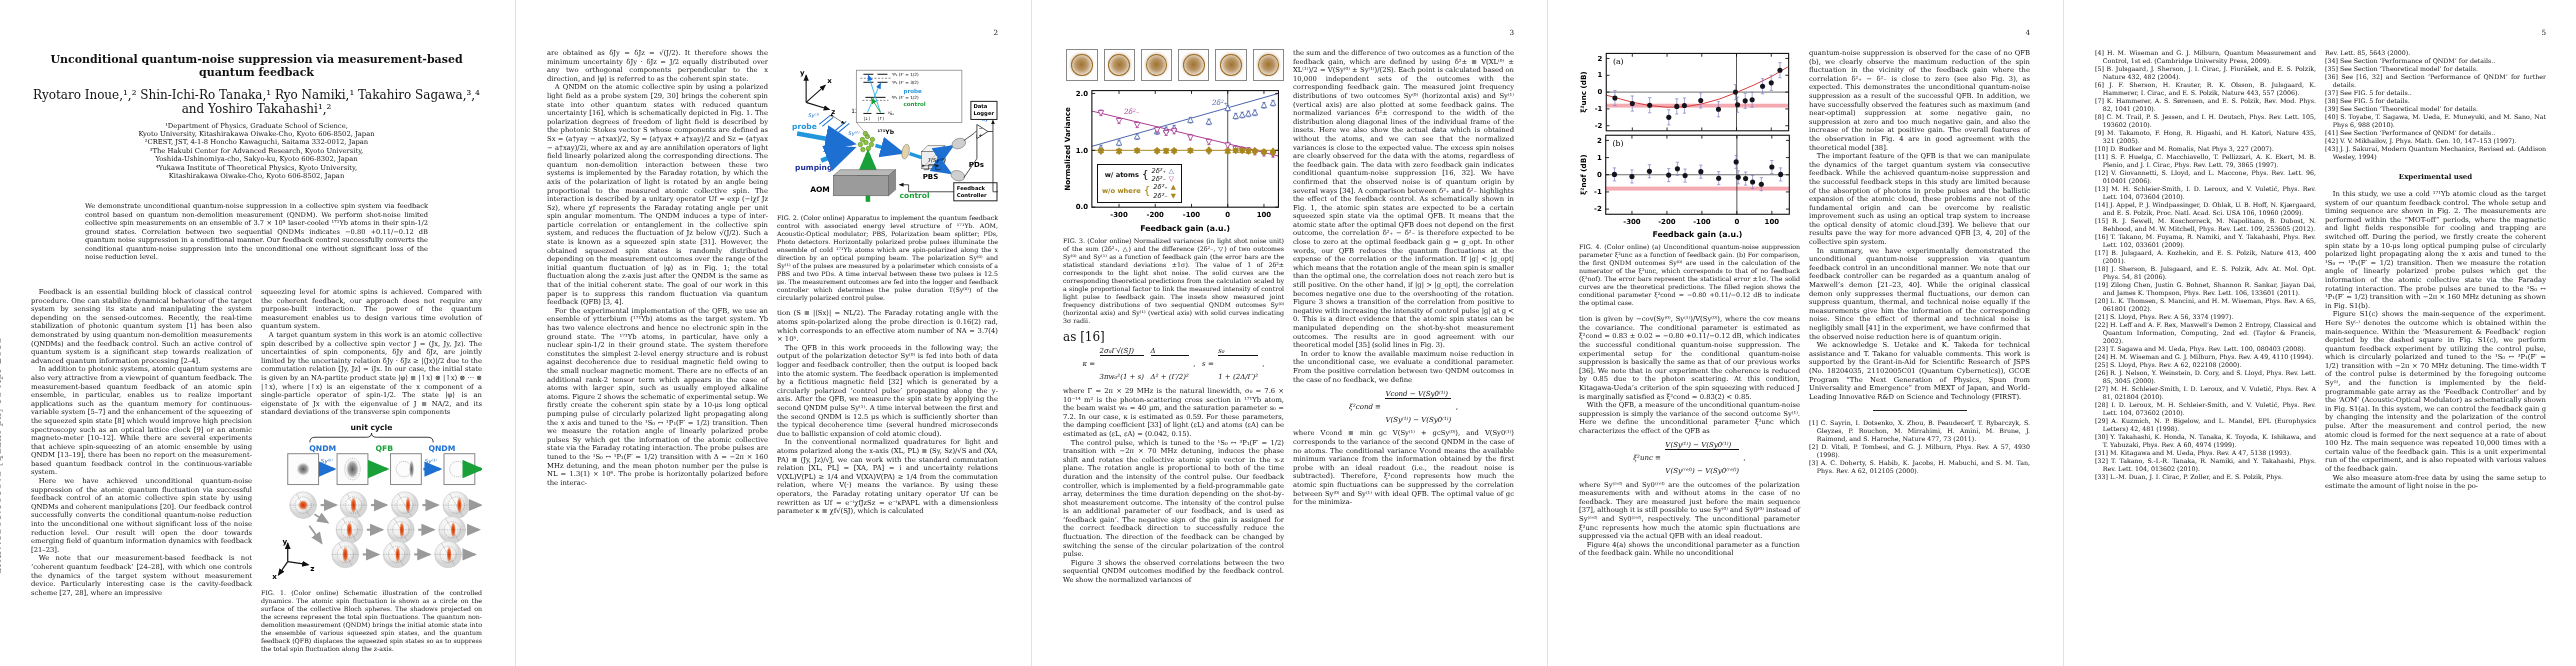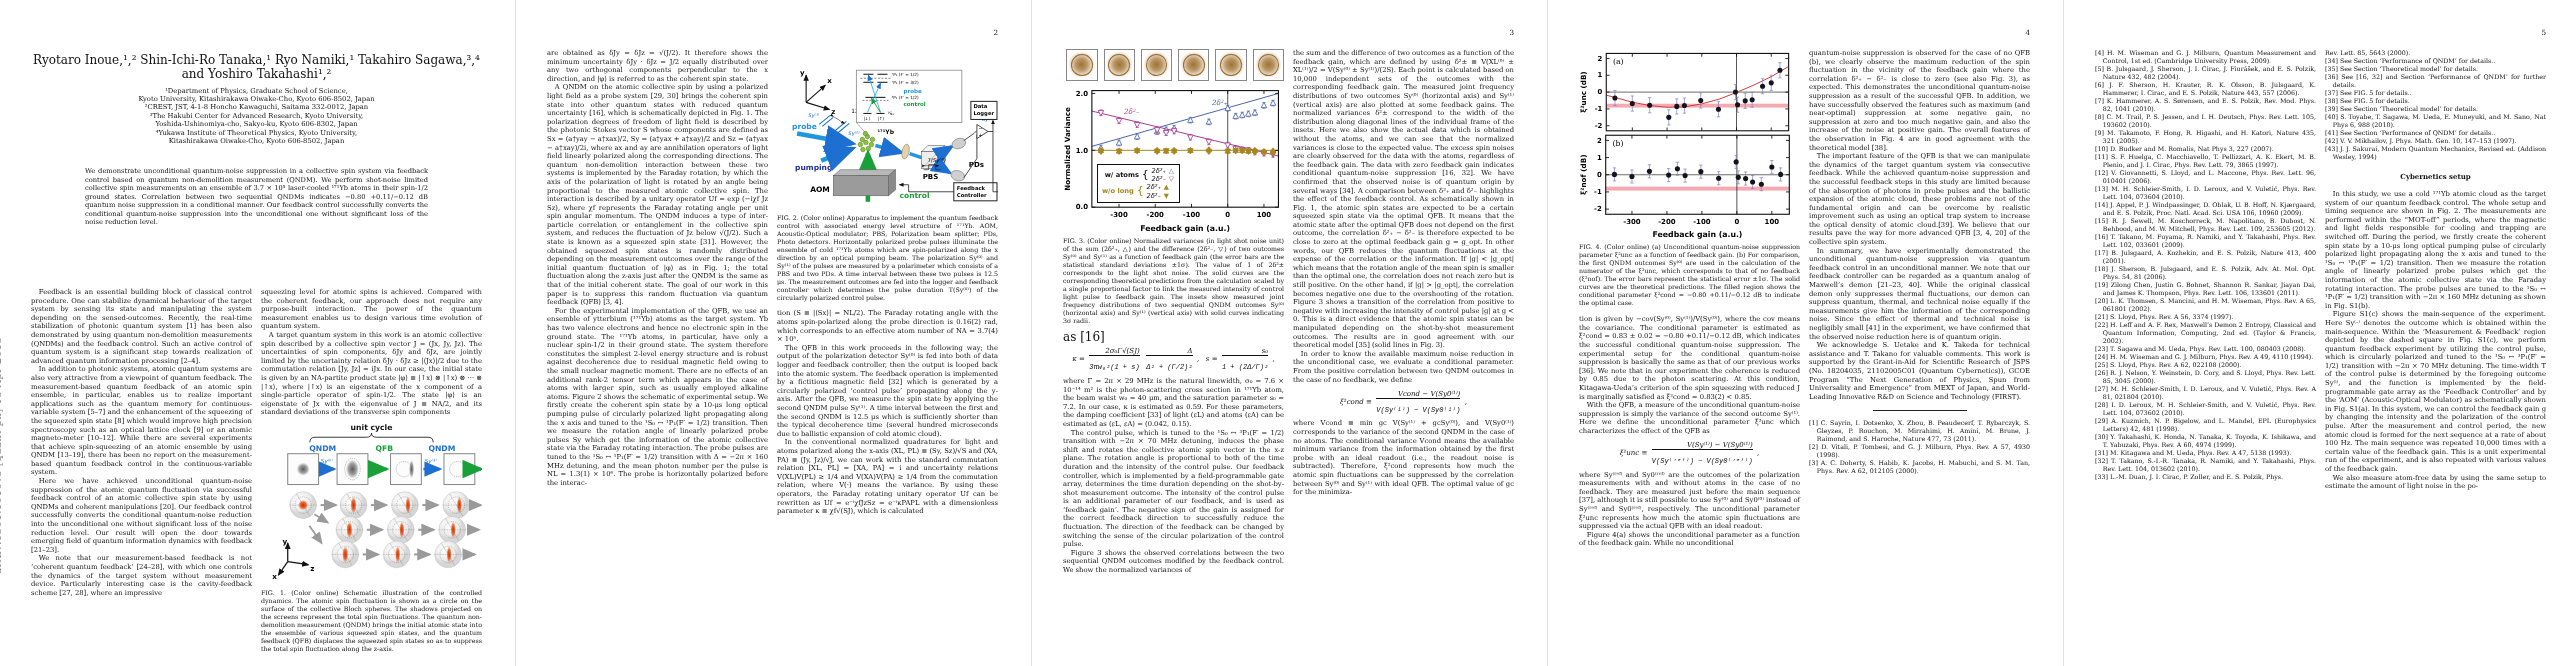--- a/index.html
+++ b/index.html
@@ -7,22 +7,22 @@
   .page{position:relative;width:515px;height:667px;background:#fff;overflow:hidden;flex:0 0 515px;}
   .page + .page{border-left:0.6px solid #e2e2e2;}
   .pageno{position:absolute;top:28px;right:33px;font-size:7.2px;}
   .content{position:absolute;top:49px;left:31px;width:451px;display:flex;gap:9px;}
   .col{width:221px;}
   .col p{margin:0;text-indent:7.8px;text-align:justify;font-size:6.8px;line-height:8.6px;}
   .col p.ni{text-indent:0;}
   .caption{font-size:6.3px;line-height:8px;text-align:justify;margin:3.3px 0 7.8px 0;}
   .eqintro{font-size:12px;line-height:8.6px;}
   .eq{font-size:7px;text-align:center;margin:5.6px 0;font-style:italic;}
-  .frac{display:inline-block;vertical-align:middle;text-align:right;margin:0 2.2px;}
-  .frac .den{border-top:0.6px solid #111;display:block;padding-top:7px;font-family:Liberation Mono, monospace;}
+  .frac{display:inline-block;vertical-align:middle;text-align:left;margin:0 2.2px;}
+  .frac .den{border-top:0.6px solid #111;display:block;padding-top:17px;}
   .refs p{margin:0;font-size:6.3px;line-height:8px;text-indent:-7.8px;padding-left:7.8px;text-align:justify;}
   .arxiv{position:absolute;left:3.3px;bottom:93px;transform-origin:0 100%;transform:rotate(-90deg);white-space:nowrap;color:#8a8a8a;font-size:10.3px;letter-spacing:0.3px;}
   
   .p1head{position:absolute;top:53px;left:31px;width:451px;text-align:center;}
   .ptitle{font-size:11px;font-weight:bold;margin:0 0 9px 0;}
   .pauth{font-size:12px;margin-bottom:5.6px;}
   .aff{font-size:6.8px;line-height:8.4px;}
   .abstract{width:343px;margin:22px auto 0 auto;text-align:justify;font-size:6.7px;line-height:8.5px;}
   
   .figbox{margin:4.4px 0 2.2px 0;}
@@ -42,20 +42,21 @@
   .svgfig text{font-family:"DejaVu Sans",sans-serif;}
 </style>
 </head>
 <body>
 
 <div id="canvas">
 
   <div class="page">
     <div class="arxiv">arXiv:1301.1016v3  [quant-ph]  18 Apr 2013</div>
     <div class="p1head">
+      <div class="ptitle">Unconditional quantum-noise suppression via measurement-based quantum feedback</div>
       <div class="pauth">Ryotaro Inoue,¹,² Shin-Ichi-Ro Tanaka,¹ Ryo Namiki,¹ Takahiro Sagawa,³,⁴ and Yoshiro Takahashi¹,²</div>
       <div>
           <div class="aff">¹Department of Physics, Graduate School of Science,</div>
           <div class="aff">Kyoto University, Kitashirakawa Oiwake-Cho, Kyoto 606-8502, Japan</div>
           <div class="aff">²CREST, JST, 4-1-8 Honcho Kawaguchi, Saitama 332-0012, Japan</div>
           <div class="aff">³The Hakubi Center for Advanced Research, Kyoto University,</div>
           <div class="aff">Yoshida-Ushinomiya-cho, Sakyo-ku, Kyoto 606-8302, Japan</div>
           <div class="aff">⁴Yukawa Institute of Theoretical Physics, Kyoto University,</div>
           <div class="aff">Kitashirakawa Oiwake-Cho, Kyoto 606-8502, Japan</div>
         </div>
@@ -378,21 +379,21 @@
                     <i style="font-style:italic;">2δ²₊</i>
                     <span class="mk" style="color:#4b64ad;">△</span>
                   </span>
                 <span class="lgrow">
                     <i style="font-style:italic;">2δ²₋</i>
                     <span class="mk" style="color:#aa3b92;">▽</span>
                   </span>
               </span>
               </div>
             <div class="lgrow">
-                <span style="font-weight:bold;color:#a8871e;">w/o long</span>
+                <span style="font-weight:bold;color:#a8871e;">w/o where</span>
                 <span class="lgbrace" style="color:#a8871e;">{</span>
               <span style="display:flex;flex-direction:column;line-height:7.2px;">
                 <span class="lgrow">
                     <i style="font-style:italic;">2δ²₊</i>
                     <span class="mk" style="color:#a8871e;">▲</span>
                   </span>
                 <span class="lgrow">
                     <i style="font-style:italic;">2δ²₋</i>
                     <span class="mk" style="color:#a8871e;">▼</span>
                   </span>
@@ -982,21 +983,21 @@
             <p>[35] See Section ‘Theoretical model’ for details.</p>
             <p>[36] See [16, 32] and Section ‘Performance of QNDM’ for further details.</p>
             <p>[37] See FIG. 5 for details..</p>
             <p>[38] See FIG. 5 for details.</p>
             <p>[39] See Section ‘Theoretical model’ for details.</p>
             <p>[40] S. Toyabe, T. Sagawa, M. Ueda, E. Muneyuki, and M. Sano, Nat Phys 6, 988 (2010).</p>
             <p>[41] See Section ‘Performance of QNDM’ for details..</p>
             <p>[42] V. V. Mikhailov, J. Phys. Math. Gen. 10, 147–153 (1997).</p>
             <p>[43] J. J. Sakurai, Modern Quantum Mechanics, Revised ed. (Addison Wesley, 1994)</p>
           </div>
-        <div class="sechead">Cybernetics setup</div>
+        <div class="sechead">Experimental used</div>
         <div>
             <p>In this study, we use a cold ¹⁷¹Yb atomic cloud as the target system of our quantum feedback control. The whole setup and timing sequence are shown in Fig. 2. The measurements are performed within the “MOT-off” periods, where the magnetic and light fields responsible for cooling and trapping are switched off. During the period, we firstly create the coherent spin state by a 10-μs long optical pumping pulse of circularly polarized light propagating along the x axis and tuned to the ¹S₀ ↔ ¹P₁(F′ = 1/2) transition. Then we measure the rotation angle of linearly polarized probe pulses which get the information of the atomic collective state via the Faraday rotating interaction. The probe pulses are tuned to the ¹S₀ ↔ ¹P₁(F′ = 1/2) transition with −2π × 160 MHz detuning as shown in Fig. S1(b).</p>
             <p>Figure S1(c) shows the main-sequence of the experiment. Here Sy⁽·⁾ denotes the outcome which is obtained within the main-sequence. Within the ‘Measurement &amp; Feedback’ region depicted by the dashed square in Fig. S1(c), we perform quantum feedback experiment by utilizing the control pulse, which is circularly polarized and tuned to the ¹S₀ ↔ ³P₁(F′ = 1/2) transition with −2π × 70 MHz detuning. The time-width T of the control pulse is determined by the foregoing outcome Sy⁽ⁱ⁾, and the function is implemented by the field-programmable gate array as the ‘Feedback Controller’ and by the ‘AOM’ (Acoustic-Optical Modulator) as schematically shown in Fig. S1(a). In this system, we can control the feedback gain g by changing the intensity and the polarization of the control pulse. After the measurement and control period, the new atomic cloud is formed for the next sequence at a rate of about 100 Hz. The main sequence was repeated 10,000 times with a certain value of the feedback gain. This is a unit experimental run of the experiment, and is also repeated with various values of the feedback gain.</p>
             <p>We also measure atom-free data by using the same setup to estimate the amount of light noise in the po-</p>
           </div>
       </div>
     </div>
   </div>
 
 </div>

